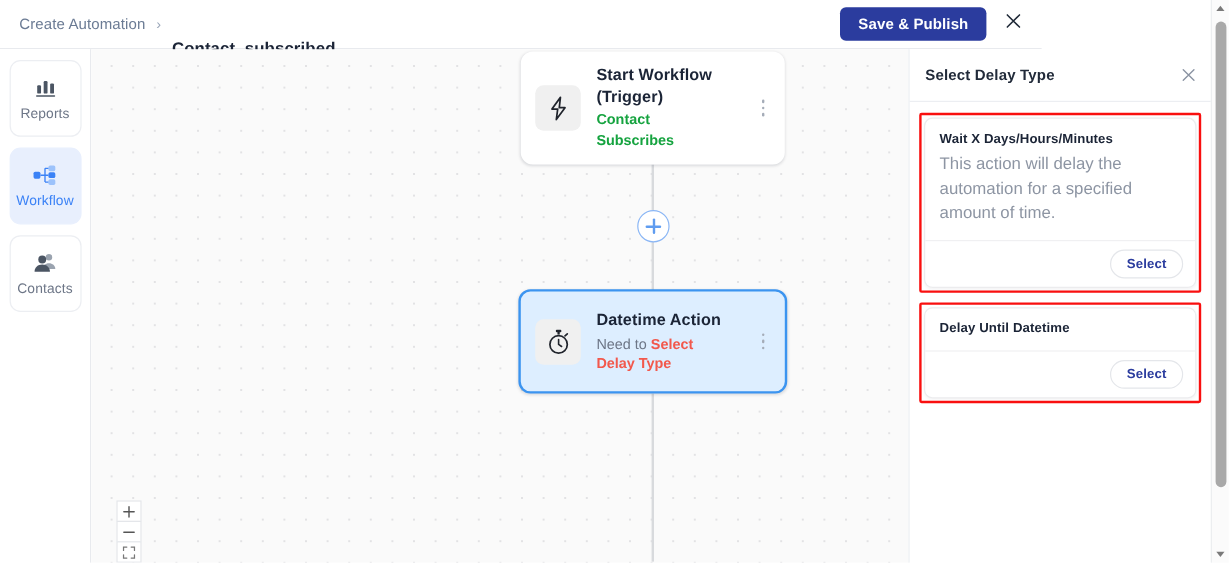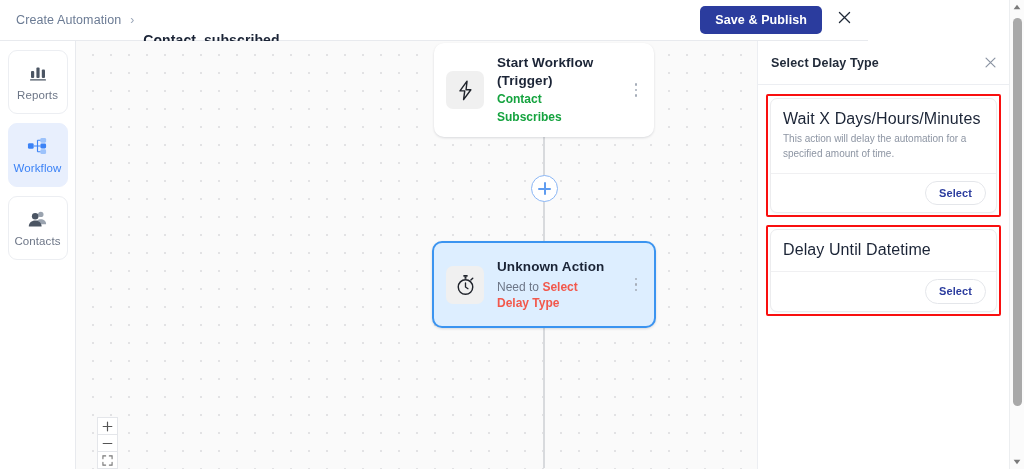--- a/index.html
+++ b/index.html
@@ -127,22 +127,22 @@
 
   .hl-box { margin:9px 8px 0 8px; border:2.5px solid #f90f0f; border-radius:2px; padding:2px; }
   .hl-box.second { margin-top:8px; }
 
   .opt-card {
     background:#fff; border:1px solid #ececee; border-radius:7px;
     box-shadow:0 1px 2px rgba(16,24,40,.04);
     overflow:hidden;
   }
   .opt-main { padding:11px 12px 12px 12px; }
-  .opt-title { font-size:16px; font-weight:400; color:#1b2436; letter-spacing:.1px; }
-  .opt-desc { font-size:10px; color:#8d95a3; line-height:1.47; margin-top:4px; }
+  .opt-title { font-size:11px; font-weight:700; color:#1b2436; letter-spacing:.1px; }
+  .opt-desc { font-size:14px; color:#8d95a3; line-height:1.47; margin-top:4px; }
   .opt-foot {
     border-top:1px solid #f0f0f2; padding:7px 10px; display:flex; justify-content:flex-end;
   }
   .btn-select {
     background:#fff; border:1px solid #e4e6ea; border-radius:14px;
     color:#2b3c9e; font-size:11px; font-weight:700; padding:5px 13px;
     cursor:pointer; line-height:1.1; letter-spacing:.1px;
   }
 
   
@@ -247,21 +247,21 @@
       <div class="node-ico-box">
         <svg width="21" height="22" viewBox="0 0 22 23">
           <circle cx="11" cy="13.6" r="7.6" fill="none" stroke="#20242c" stroke-width="1.5"></circle>
           <path d="M11 13.6 L11 9.4 M11 13.6 L13.6 15.4" stroke="#20242c" stroke-width="1.4" stroke-linecap="round" fill="none"></path>
           <rect x="8.6" y="0.9" width="4.8" height="2" rx="0.8" fill="#20242c"></rect>
           <rect x="10" y="2.6" width="2" height="2.4" fill="#20242c"></rect>
           <path d="M16.6 6.2 L18.6 4.4" stroke="#20242c" stroke-width="1.5" stroke-linecap="round"></path>
         </svg>
       </div>
       <div class="node-body">
-        <div class="node-title">Unknown Action</div>
+        <div class="node-title">Datetime Action</div>
         <div class="node-sub-mixed"><span class="sub-gray">Need to </span><span class="sub-red">Select</span></div>
         <div class="node-sub-mixed sub-red" style="margin-top:0">Delay Type</div>
       </div>
       <div class="kebab">
         <i></i>
         <i></i>
         <i></i>
       </div>
     </div>
 

